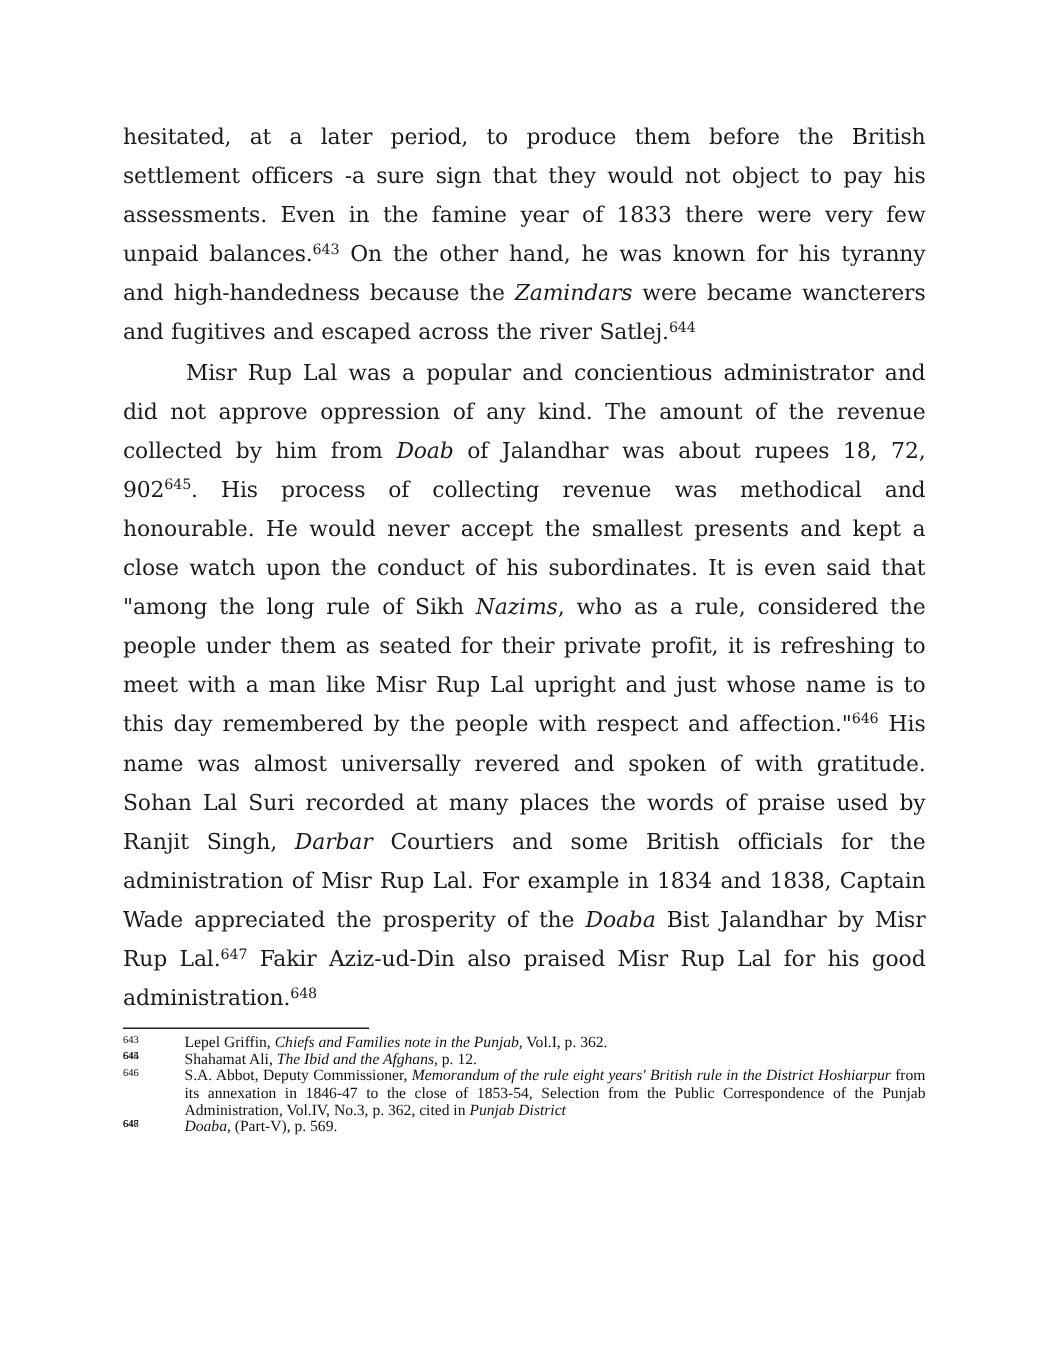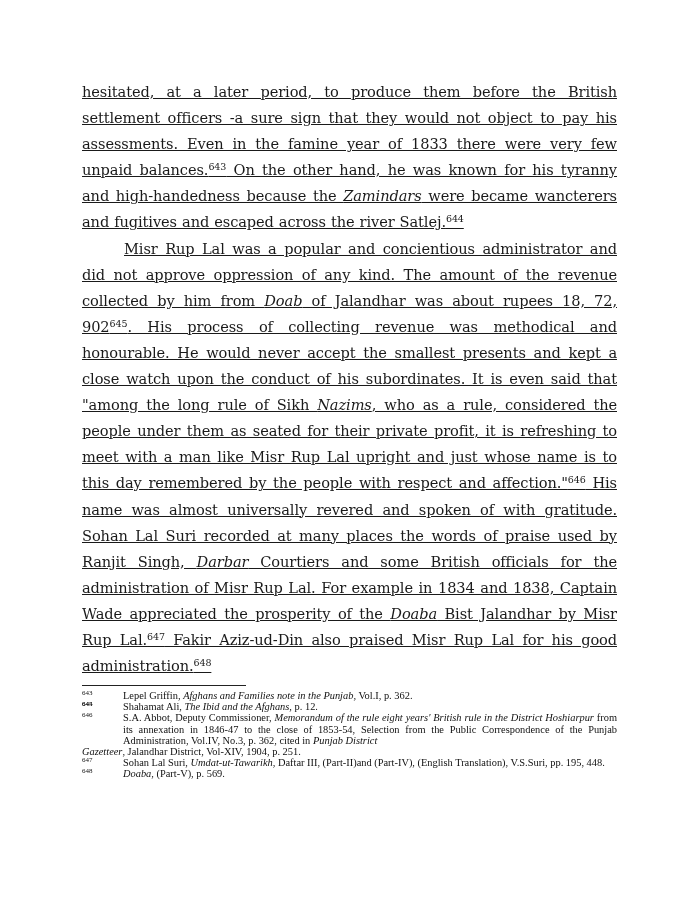--- a/index.html
+++ b/index.html
@@ -7,21 +7,21 @@
   .page { position: absolute; left: 82px; top: 79px; width: 535px; }
   .body-text {
     font-family: "DejaVu Serif", serif;
     font-size: 14.6px;
     line-height: 26.1px;
     text-align: justify;
     margin: 0;
     letter-spacing: -0.1px;
     word-spacing: 0.5px;
   }
-  .body-text p { margin: 0; text-decoration: underline; }
+  .body-text p { margin: 0; }
   .indent { text-indent: 42px; }
   sup.fnref { font-size: 9.5px; vertical-align: 0; position: relative; top: -5px; line-height: 0; }
   .rule { position: absolute; left: 82px; top: 685px; width: 164px; height: 0; border-top: 1px solid #222; }
   .footnotes {
     position: absolute; left: 82px; top: 690px; width: 535px;
     font-family: "Liberation Serif", serif; font-size: 10.4px; line-height: 11.2px; color: #111;
   }
   .fn { position: relative; padding-left: 41px; text-align: justify; margin: 0; }
   .fn .num { position: absolute; left: 0; top: -2px; font-size: 7px; }
 </style>
@@ -31,20 +31,19 @@
 <div class="page">
   <div class="body-text">
     <p>hesitated, at a later period, to produce them before the British settlement officers -a sure sign that they would not object to pay his assessments. Even in the famine year of 1833 there were very few unpaid balances.<sup class="fnref">643</sup> On the other hand, he was known for his tyranny and high-handedness because the <i>Zamindars</i> were became wancterers and fugitives and escaped across the river Satlej.<sup class="fnref">644</sup></p>
     <p class="indent">Misr Rup Lal was a popular and concientious administrator and did not approve oppression of any kind. The amount of the revenue collected by him from <i>Doab</i> of Jalandhar was about rupees 18, 72, 902<sup class="fnref">645</sup>. His process of collecting revenue was methodical and honourable. He would never accept the smallest presents and kept a close watch upon the conduct of his subordinates. It is even said that "among the long rule of Sikh <i>Nazims</i>, who as a rule, considered the people under them as seated for their private profit, it is refreshing to meet with a man like Misr Rup Lal upright and just whose name is to this day remembered by the people with respect and affection."<sup class="fnref">646</sup> His name was almost universally revered and spoken of with gratitude. Sohan Lal Suri recorded at many places the words of praise used by Ranjit Singh, <i>Darbar</i> Courtiers and some British officials for the administration of Misr Rup Lal. For example in 1834 and 1838, Captain Wade appreciated the prosperity of the <i>Doaba</i> Bist Jalandhar by Misr Rup Lal.<sup class="fnref">647</sup> Fakir Aziz-ud-Din also praised Misr Rup Lal for his good administration.<sup class="fnref">648</sup></p>
   </div>
 </div>
 
 <div class="rule"></div>
 
 <div class="footnotes" id="fn-container">
-    <p class="fn"><span class="num">643</span><span>Lepel Griffin, <i>Afghans and Families note in the Punjab,</i> Vol.I, p. 362.</span></p>
+    <p class="fn"><span class="num">643</span><span>Lepel Griffin, <i>Chiefs and Families note in the Punjab,</i> Vol.I, p. 362.</span></p>
     <p class="fn"><span class="num">644</span></p>
     <p class="fn"><span class="num">645</span><span>Shahamat Ali, <i>The Ibid and the Afghans,</i> p. 12.</span></p>
     <p class="fn"><span class="num">646</span><span>S.A. Abbot, Deputy Commissioner, <i>Memorandum of the rule eight years' British rule in the District Hoshiarpur</i> from its annexation in 1846-47 to the close of 1853-54, Selection from the Public Correspondence of the Punjab Administration, Vol.IV, No.3,  p. 362, cited in <i>Punjab District</i></span></p>
-    <p class="fn" style="padding-left: 0px;"><i>Gazetteer</i>, Jalandhar District, Vol-XIV, 1904, p. 251.</p>
-    <p class="fn"><span class="num">647</span><span>Sohan Lal Suri, <i>Umdat-ut-Tawarikh</i>, Daftar III, (Part-II)and (Part-IV), (English Translation), V.S.Suri,  pp. 195, 448.</span></p>
+    <p class="fn"><span class="num">647</span></p>
     <p class="fn"><span class="num">648</span><span><i>Doaba</i>, (Part-V), p. 569.</span></p>
   </div>
 
 </body></html>

